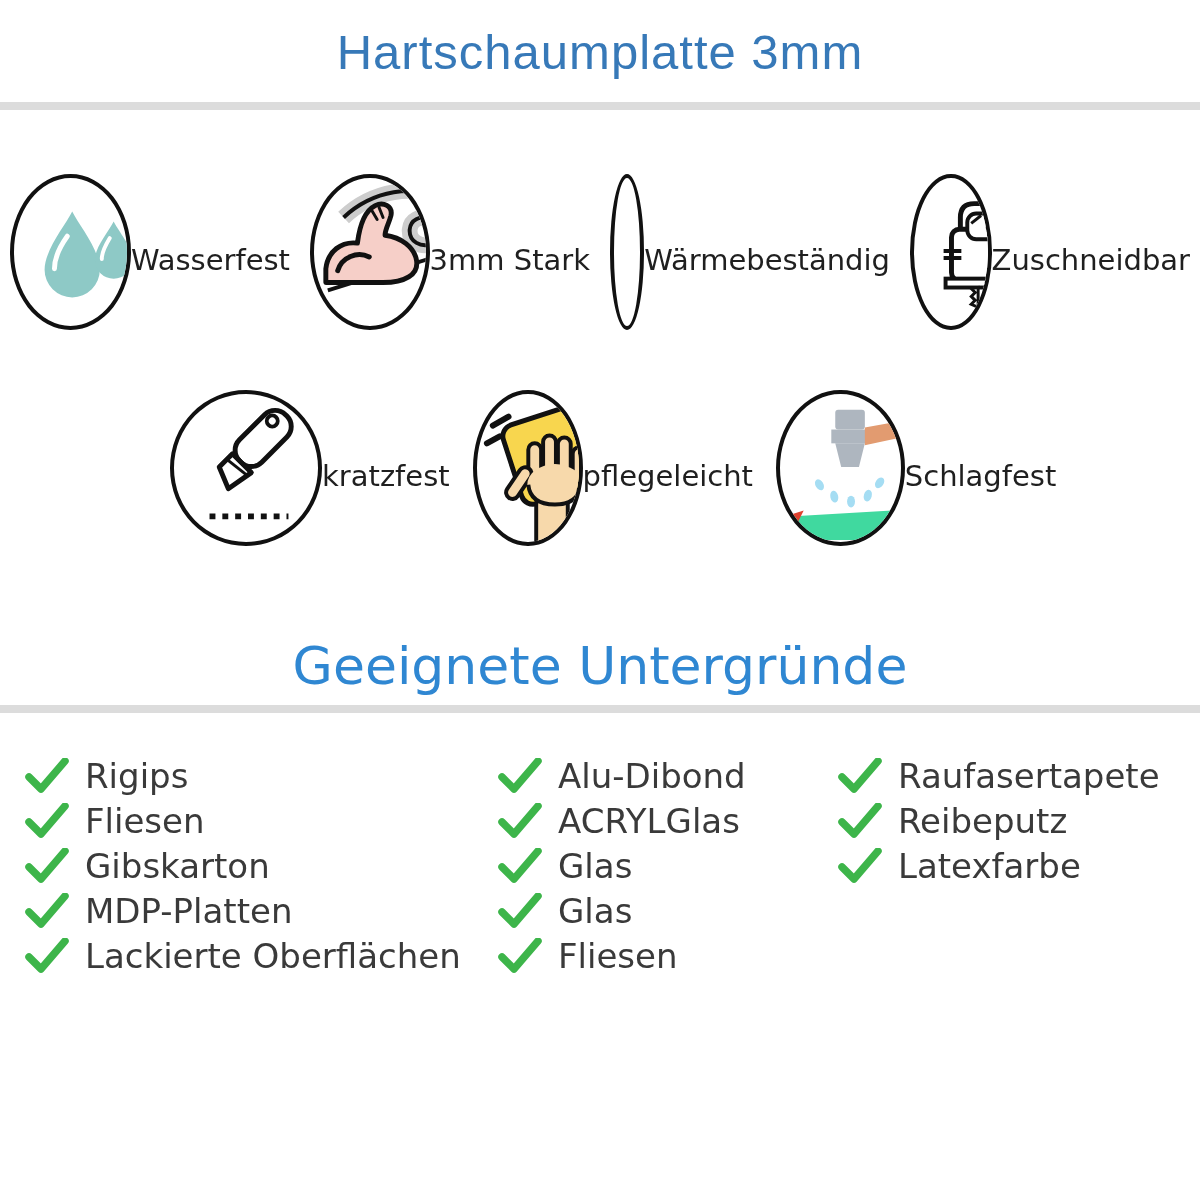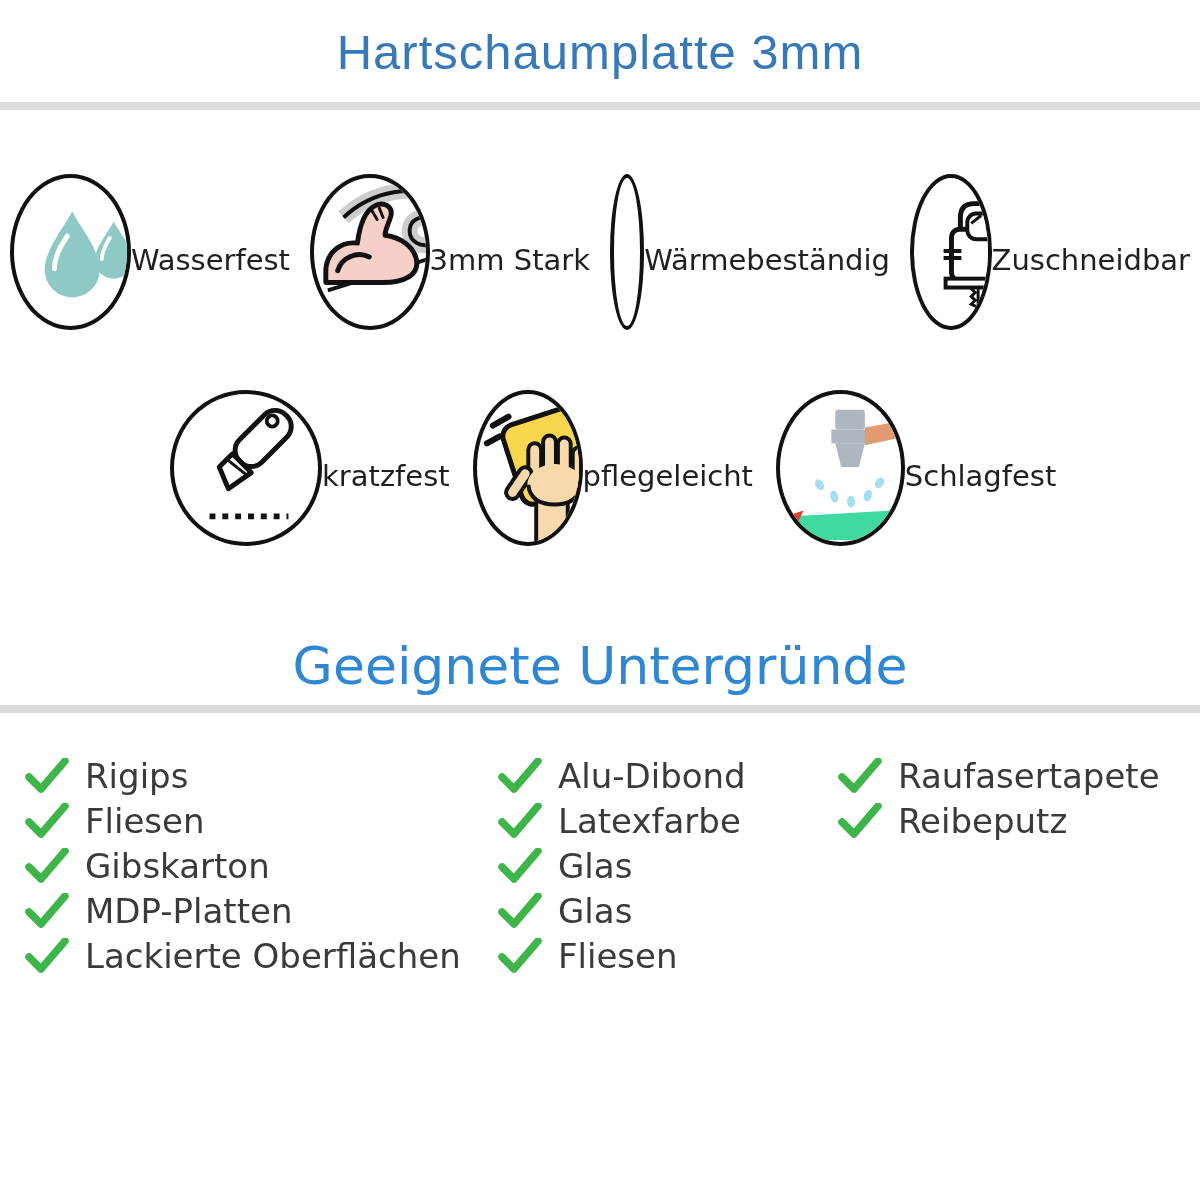--- a/index.html
+++ b/index.html
@@ -219,52 +219,58 @@
       <div class="sub-item">
         <svg class="check" viewBox="0 0 44 36">
             <polyline points="4,19 16,31 40,3" fill="none" stroke="#3db54a" stroke-width="7.5" stroke-linecap="round" stroke-linejoin="round"></polyline>
           </svg>
         <span class="sub-label">Alu-Dibond</span>
       </div>
       <div class="sub-item">
         <svg class="check" viewBox="0 0 44 36">
             <polyline points="4,19 16,31 40,3" fill="none" stroke="#3db54a" stroke-width="7.5" stroke-linecap="round" stroke-linejoin="round"></polyline>
           </svg>
+        <span class="sub-label">ACRYLGlas</span>
+      </div>
+      <div class="sub-item">
+        <svg class="check" viewBox="0 0 44 36">
+            <polyline points="4,19 16,31 40,3" fill="none" stroke="#3db54a" stroke-width="7.5" stroke-linecap="round" stroke-linejoin="round"></polyline>
+          </svg>
+        <span class="sub-label">Glas</span>
+      </div>
+      <div class="sub-item">
+        <svg class="check" viewBox="0 0 44 36">
+            <polyline points="4,19 16,31 40,3" fill="none" stroke="#3db54a" stroke-width="7.5" stroke-linecap="round" stroke-linejoin="round"></polyline>
+          </svg>
+        <span class="sub-label">Glas</span>
+      </div>
+      <div class="sub-item">
+        <svg class="check" viewBox="0 0 44 36">
+            <polyline points="4,19 16,31 40,3" fill="none" stroke="#3db54a" stroke-width="7.5" stroke-linecap="round" stroke-linejoin="round"></polyline>
+          </svg>
+        <span class="sub-label">Fliesen</span>
+      </div>
+    </div>
+
+    <div class="sub-col c3">
+      <div class="sub-item">
+        <svg class="check" viewBox="0 0 44 36">
+            <polyline points="4,19 16,31 40,3" fill="none" stroke="#3db54a" stroke-width="7.5" stroke-linecap="round" stroke-linejoin="round"></polyline>
+          </svg>
+        <span class="sub-label">Raufasertapete</span>
+      </div>
+      <div class="sub-item">
+        <svg class="check" viewBox="0 0 44 36">
+            <polyline points="4,19 16,31 40,3" fill="none" stroke="#3db54a" stroke-width="7.5" stroke-linecap="round" stroke-linejoin="round"></polyline>
+          </svg>
+        <span class="sub-label">Reibeputz</span>
+      </div>
+      <div class="sub-item">
+        <svg class="check" viewBox="0 0 44 36">
+            <polyline points="4,19 16,31 40,3" fill="none" stroke="#3db54a" stroke-width="7.5" stroke-linecap="round" stroke-linejoin="round"></polyline>
+          </svg>
         <span class="sub-label">Latexfarbe</span>
       </div>
-      <div class="sub-item">
-        <svg class="check" viewBox="0 0 44 36">
-            <polyline points="4,19 16,31 40,3" fill="none" stroke="#3db54a" stroke-width="7.5" stroke-linecap="round" stroke-linejoin="round"></polyline>
-          </svg>
-        <span class="sub-label">Glas</span>
-      </div>
-      <div class="sub-item">
-        <svg class="check" viewBox="0 0 44 36">
-            <polyline points="4,19 16,31 40,3" fill="none" stroke="#3db54a" stroke-width="7.5" stroke-linecap="round" stroke-linejoin="round"></polyline>
-          </svg>
-        <span class="sub-label">Glas</span>
-      </div>
-      <div class="sub-item">
-        <svg class="check" viewBox="0 0 44 36">
-            <polyline points="4,19 16,31 40,3" fill="none" stroke="#3db54a" stroke-width="7.5" stroke-linecap="round" stroke-linejoin="round"></polyline>
-          </svg>
-        <span class="sub-label">Fliesen</span>
-      </div>
-    </div>
-
-    <div class="sub-col c3">
-      <div class="sub-item">
-        <svg class="check" viewBox="0 0 44 36">
-            <polyline points="4,19 16,31 40,3" fill="none" stroke="#3db54a" stroke-width="7.5" stroke-linecap="round" stroke-linejoin="round"></polyline>
-          </svg>
-        <span class="sub-label">Raufasertapete</span>
-      </div>
-      <div class="sub-item">
-        <svg class="check" viewBox="0 0 44 36">
-            <polyline points="4,19 16,31 40,3" fill="none" stroke="#3db54a" stroke-width="7.5" stroke-linecap="round" stroke-linejoin="round"></polyline>
-          </svg>
-        <span class="sub-label">Reibeputz</span>
-      </div>
     </div>
   </div>
 
 
 </div>
 
 </body></html>

